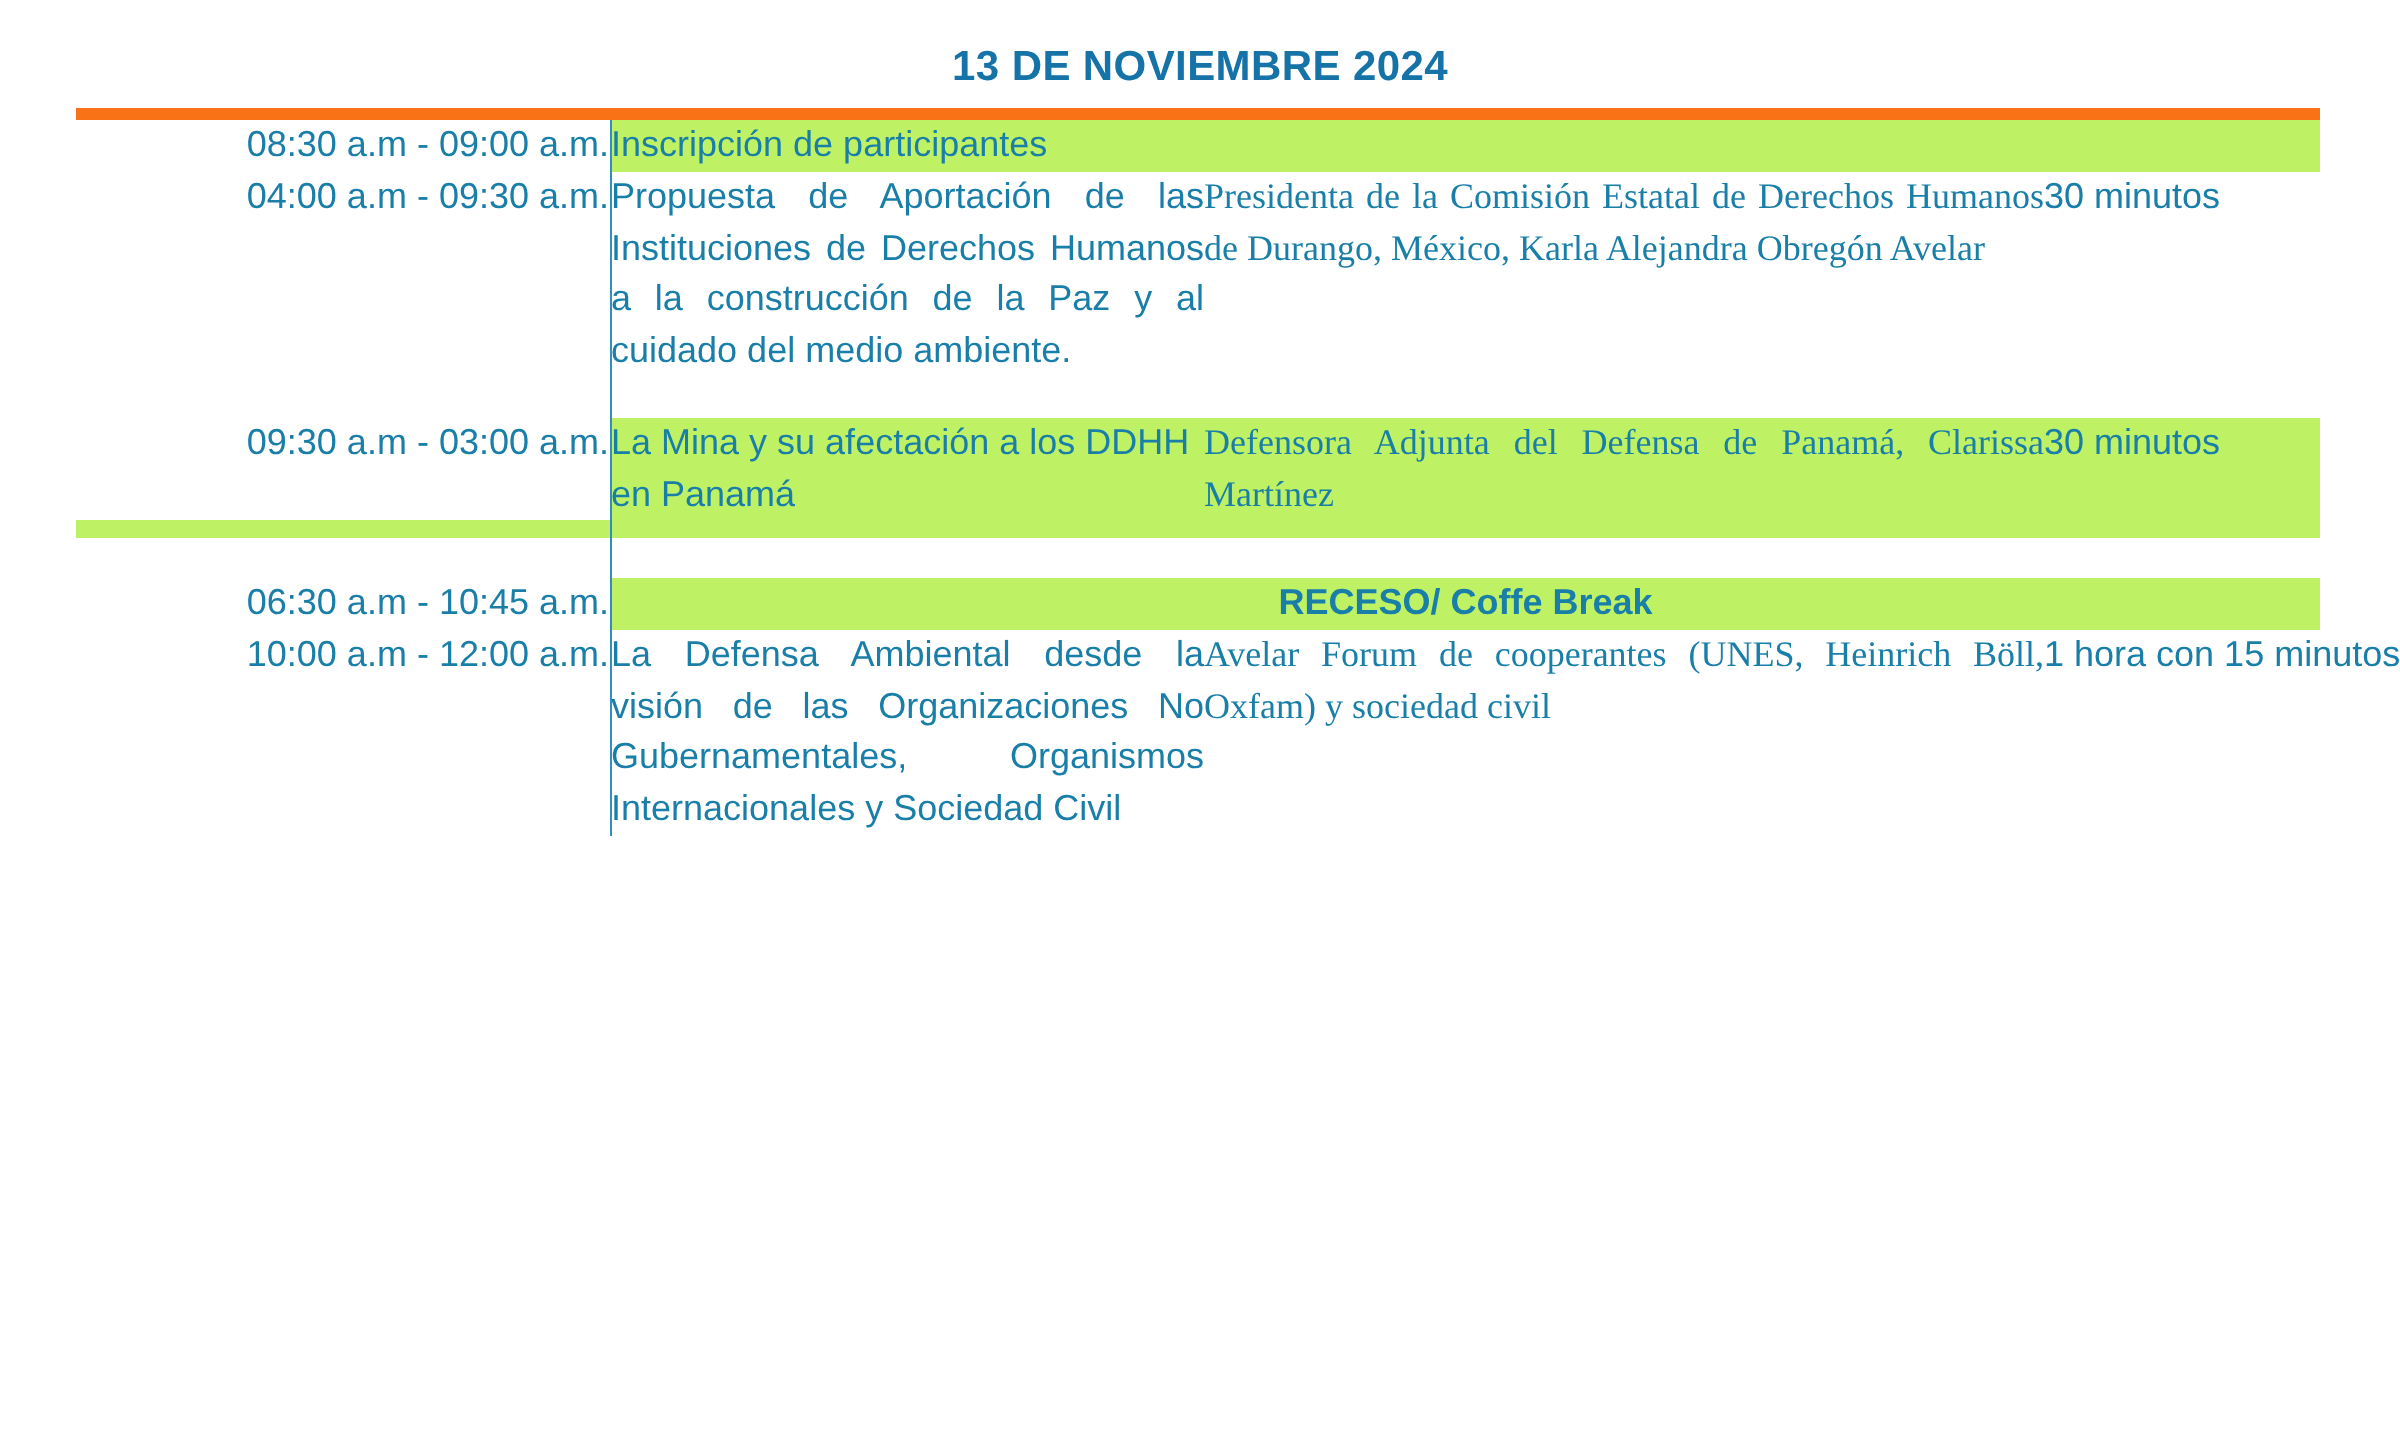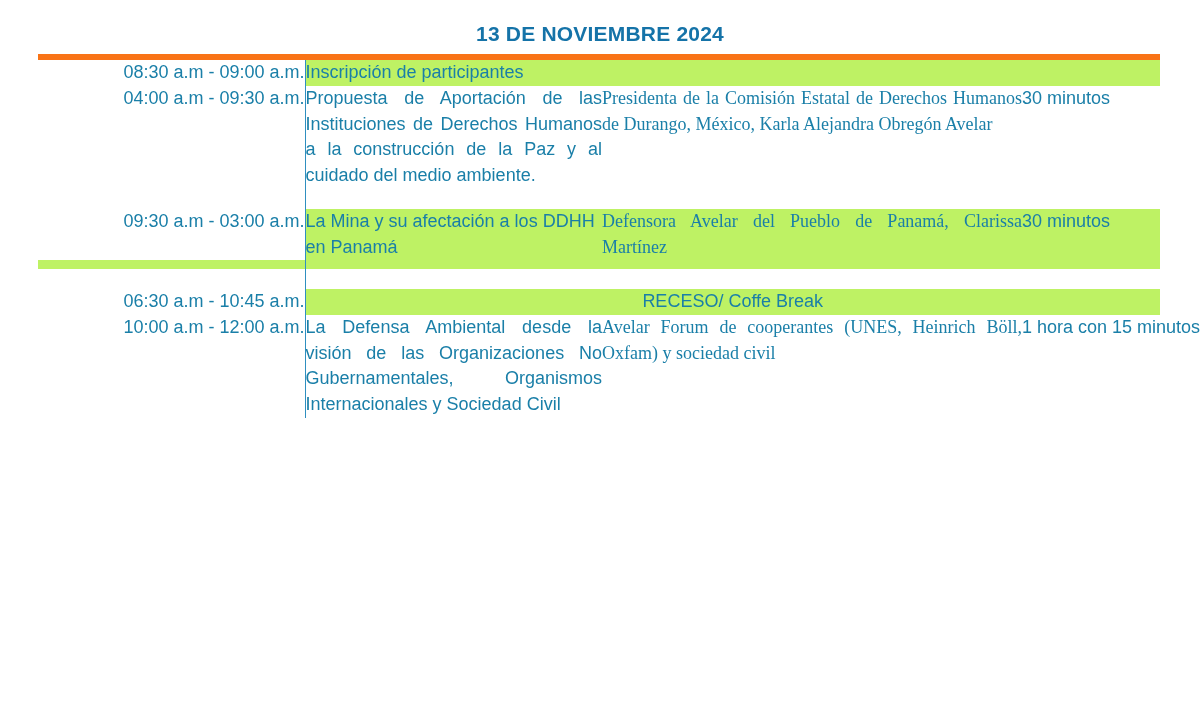--- a/index.html
+++ b/index.html
@@ -84,21 +84,21 @@
   }
   .cell-dur {
     text-align: left;
     padding: 7px 8px 7px 4px;
     white-space: nowrap;
   }
 
   
   .cell-banner {
     text-align: center;
-    font-weight: normal;
+    font-weight: bold;
     padding: 7px 0 7px 0;
     margin-top: 19px;
   }
 
   
   .spacer td {
     height: 20px;
     padding: 0;
     font-size: 0;
     line-height: 0;
@@ -143,21 +143,21 @@
       <tr class="spacer">
         <td class="cell-time"></td>
         <td></td>
         <td></td>
         <td></td>
       </tr>
 
       <tr>
         <td class="cell-time col-time">09:30 a.m - 03:00 a.m.</td>
         <td class="cell-topic shade nojustify">La Mina y su afectación a los DDHH en Panamá</td>
-        <td class="cell-person shade">Defensora Avelar del Pueblo de Panamá, Clarissa Martínez</td>
+        <td class="cell-person shade">Defensora Adjunta del Defensa de Panamá, Clarissa Martínez</td>
         <td class="cell-dur shade">30 minutos</td>
       </tr>
 
       <tr class="spacer spacer-sm">
         <td class="cell-time shade"></td>
         <td class="shade"></td>
         <td class="shade"></td>
         <td class="shade"></td>
       </tr>
 

